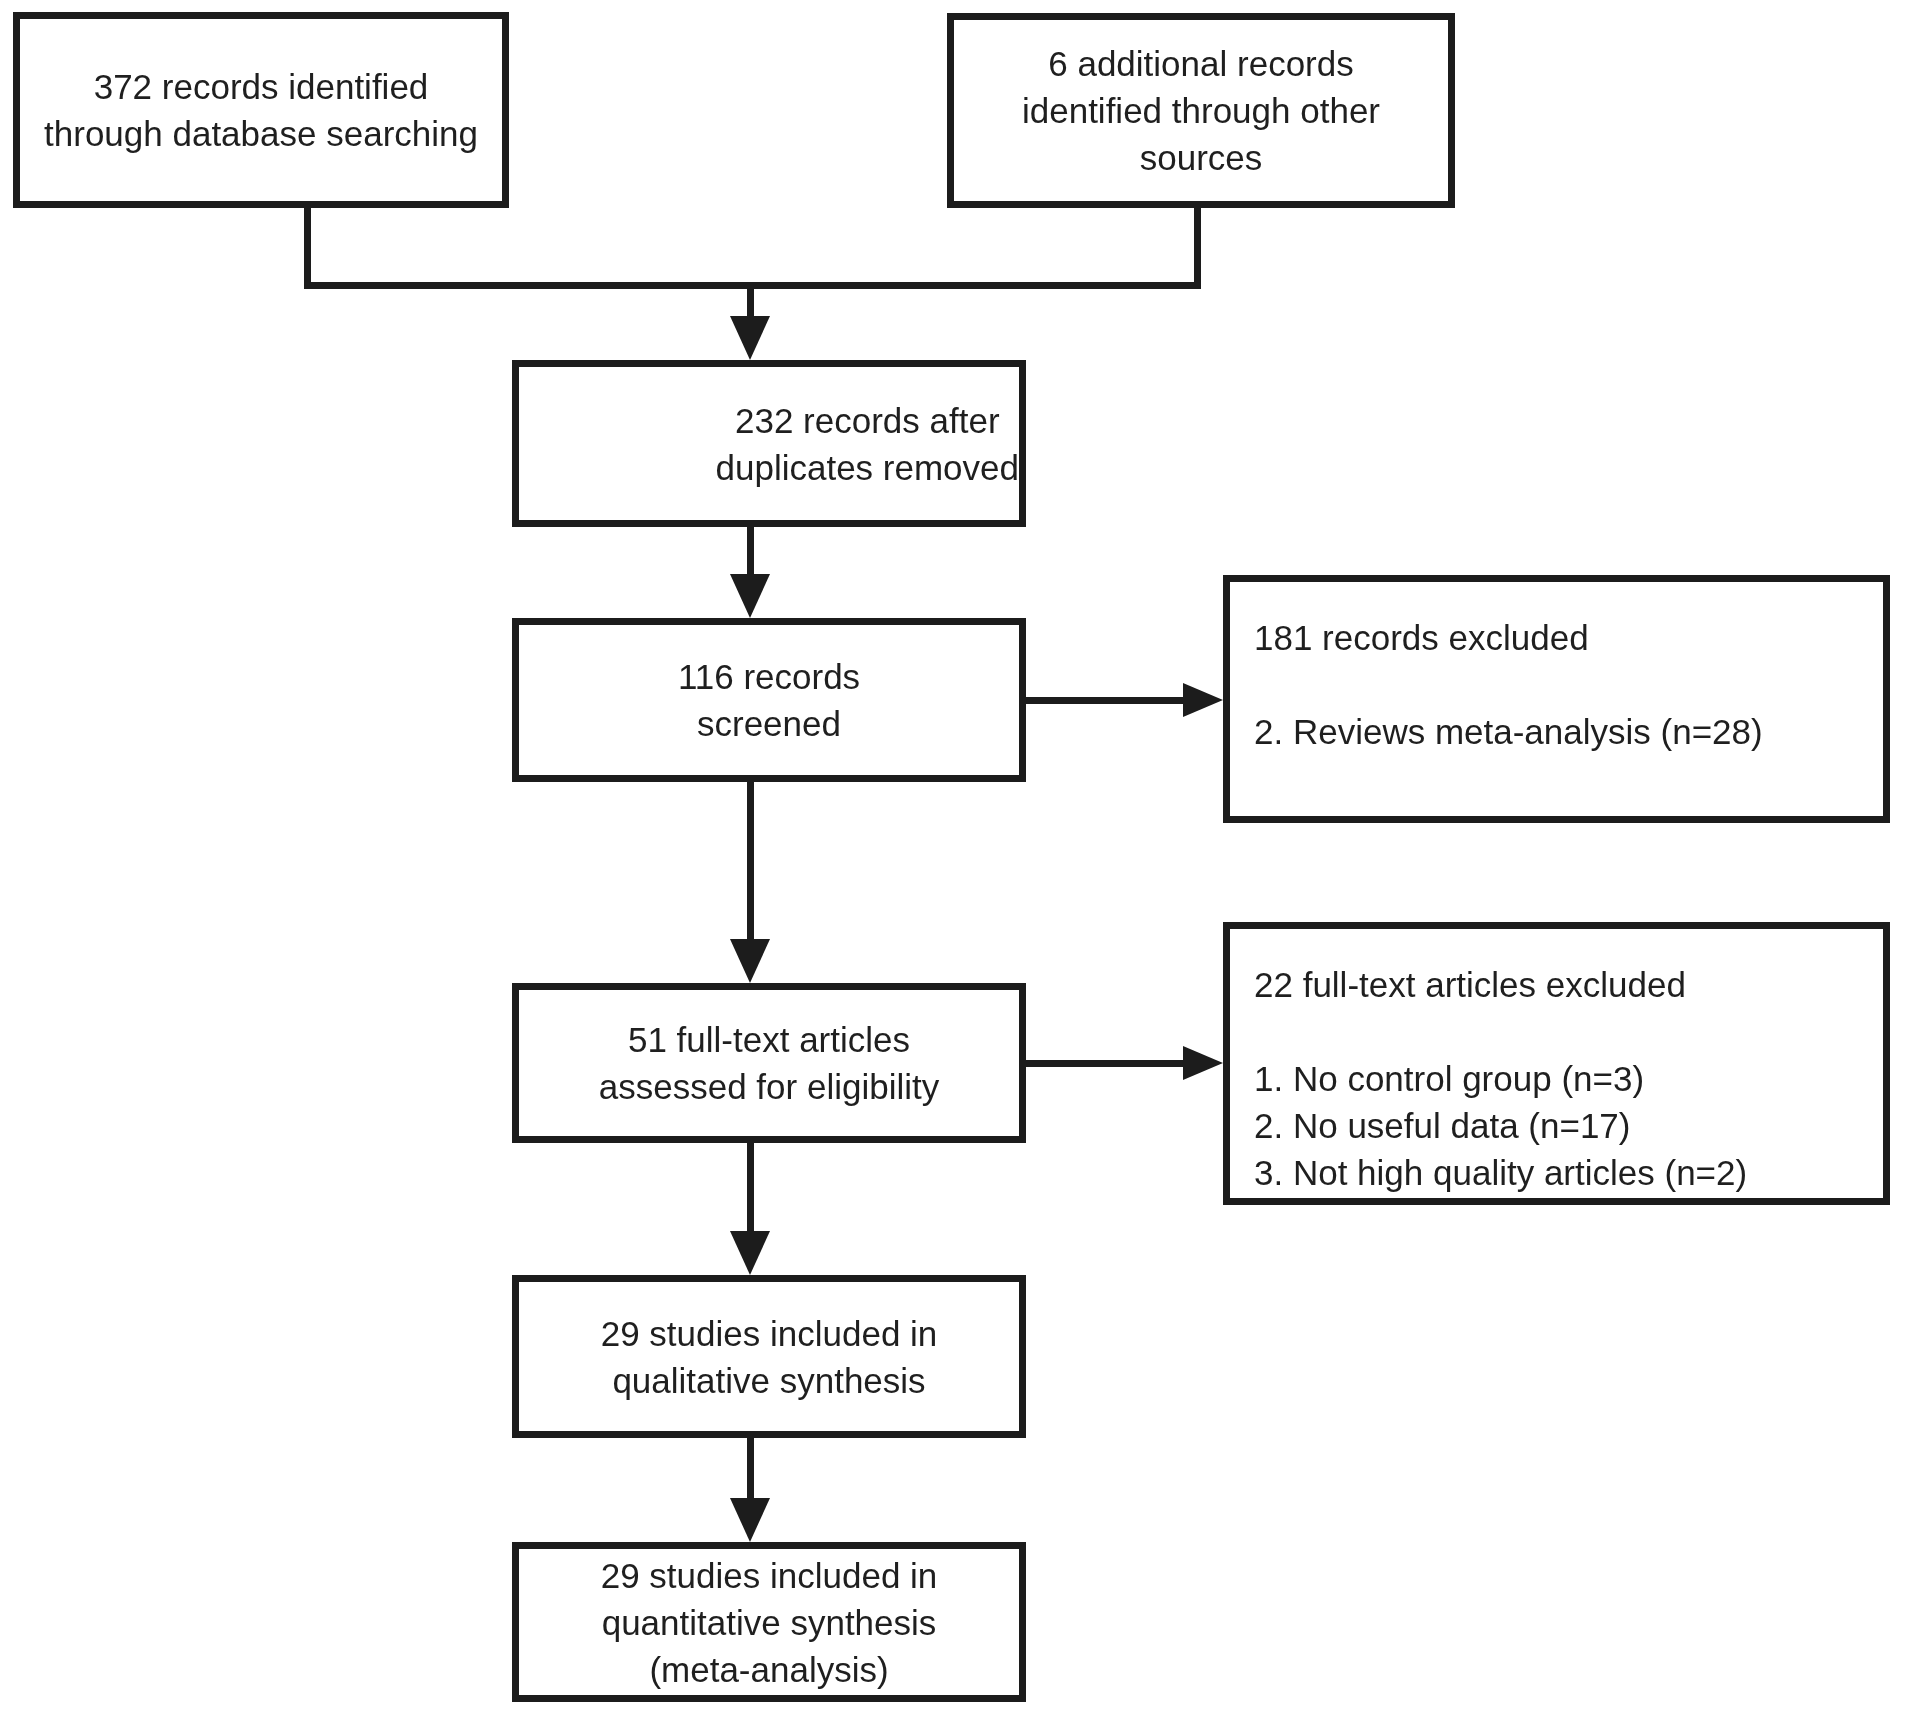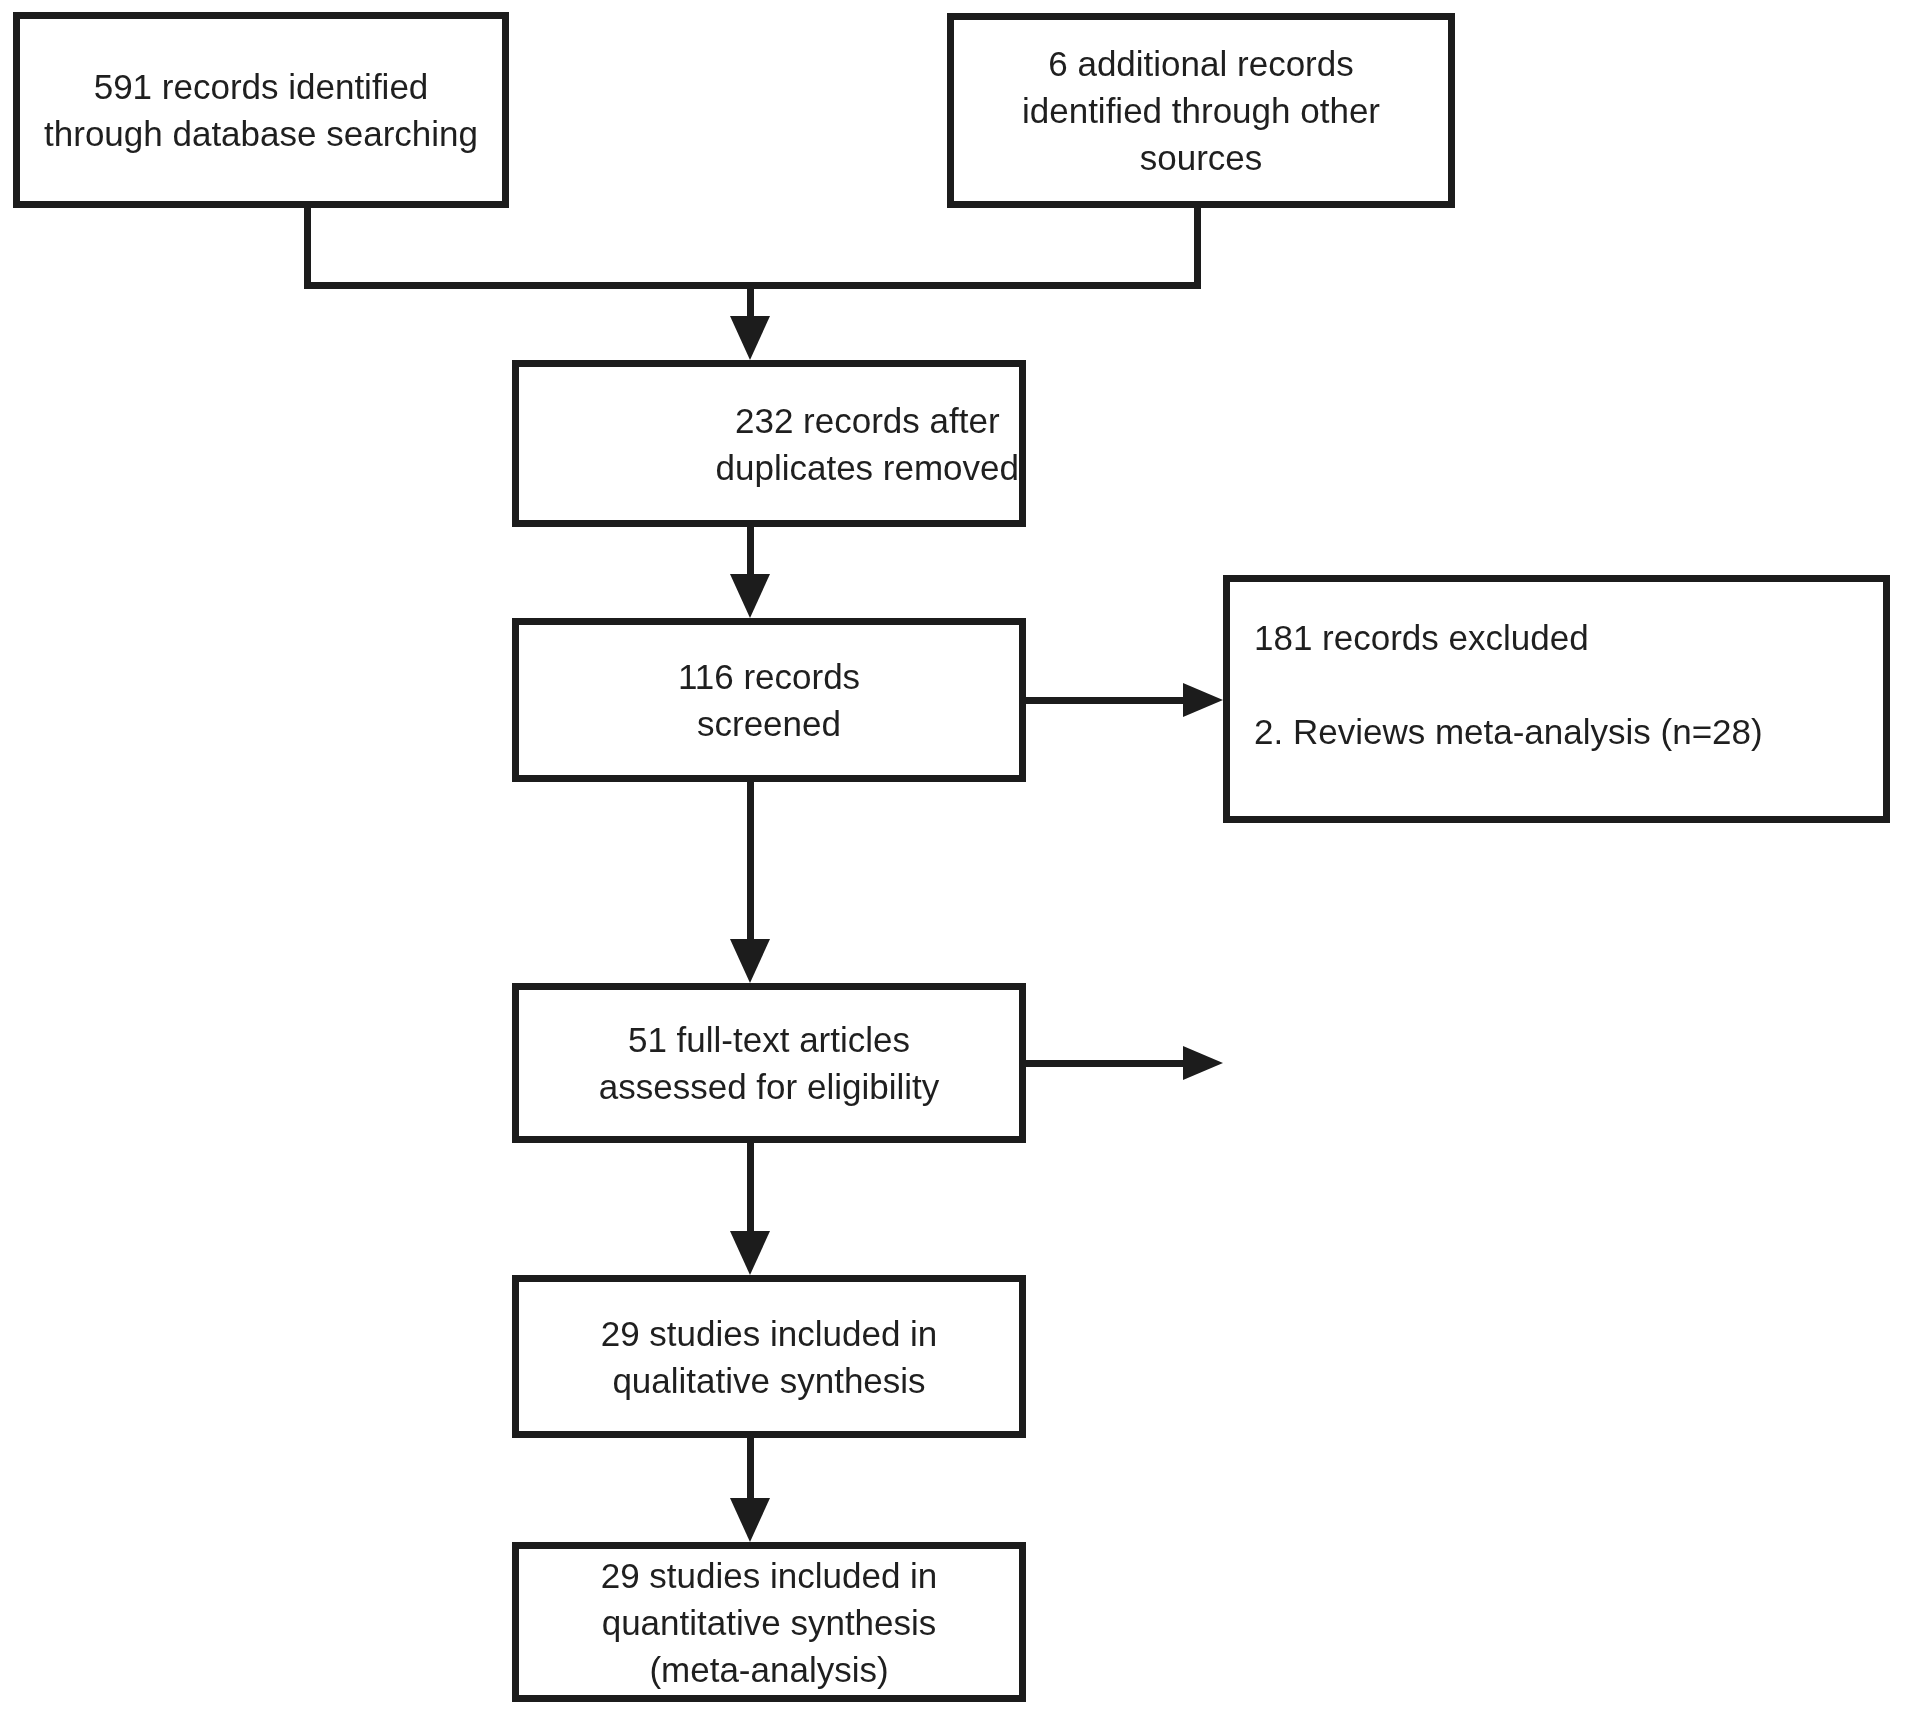--- a/index.html
+++ b/index.html
@@ -58,21 +58,21 @@
     border-bottom: 17px solid transparent;
     border-left: 40px solid #1c1c1c;
   }
 </style>
 </head>
 <body>
 
 <div class="canvas">
 
   <div class="box center" style="left:13px; top:12px; width:496px; height:196px;">
-    <span>591 records identified
+    <span>372 records identified
 through database searching</span>
   </div>
 
   <div class="box center" style="left:947px; top:13px; width:508px; height:195px;align-items:center;">
     <span>6 additional records
 identified through other
 sources</span>
   </div>
 
   <div class="vline" style="left:304px; top:204px; width:7px; height:85px;"></div>
@@ -108,20 +108,27 @@
   <div class="arrow-down" style="left:730px; top:939px;"></div>
 
   <div class="box center" style="left:512px; top:983px; width:514px; height:160px;">
     <span>51 full-text articles
 assessed for eligibility</span>
   </div>
 
   <div class="hline" style="left:1024px; top:1060px; width:162px; height:7px;"></div>
   <div class="arrow-right" style="left:1183px; top:1046px;"></div>
 
+  <div class="box excl" style="left:1223px; top:922px; width:667px; height:283px;">
+    <div>22 full-text articles excluded</div>
+    <div class="spacer"></div>
+    <div>1. No control group (n=3)</div>
+    <div>2. No useful data (n=17)</div>
+    <div>3. Not high quality articles (n=2)</div>
+  </div>
 
   <div class="vline" style="left:747px; top:1141px; width:7px; height:93px;"></div>
   <div class="arrow-down" style="left:730px; top:1231px;"></div>
 
   <div class="box center" style="left:512px; top:1275px; width:514px; height:163px;">
     <span>29 studies included in
 qualitative synthesis</span>
   </div>
 
   <div class="vline" style="left:747px; top:1436px; width:7px; height:65px;"></div>

